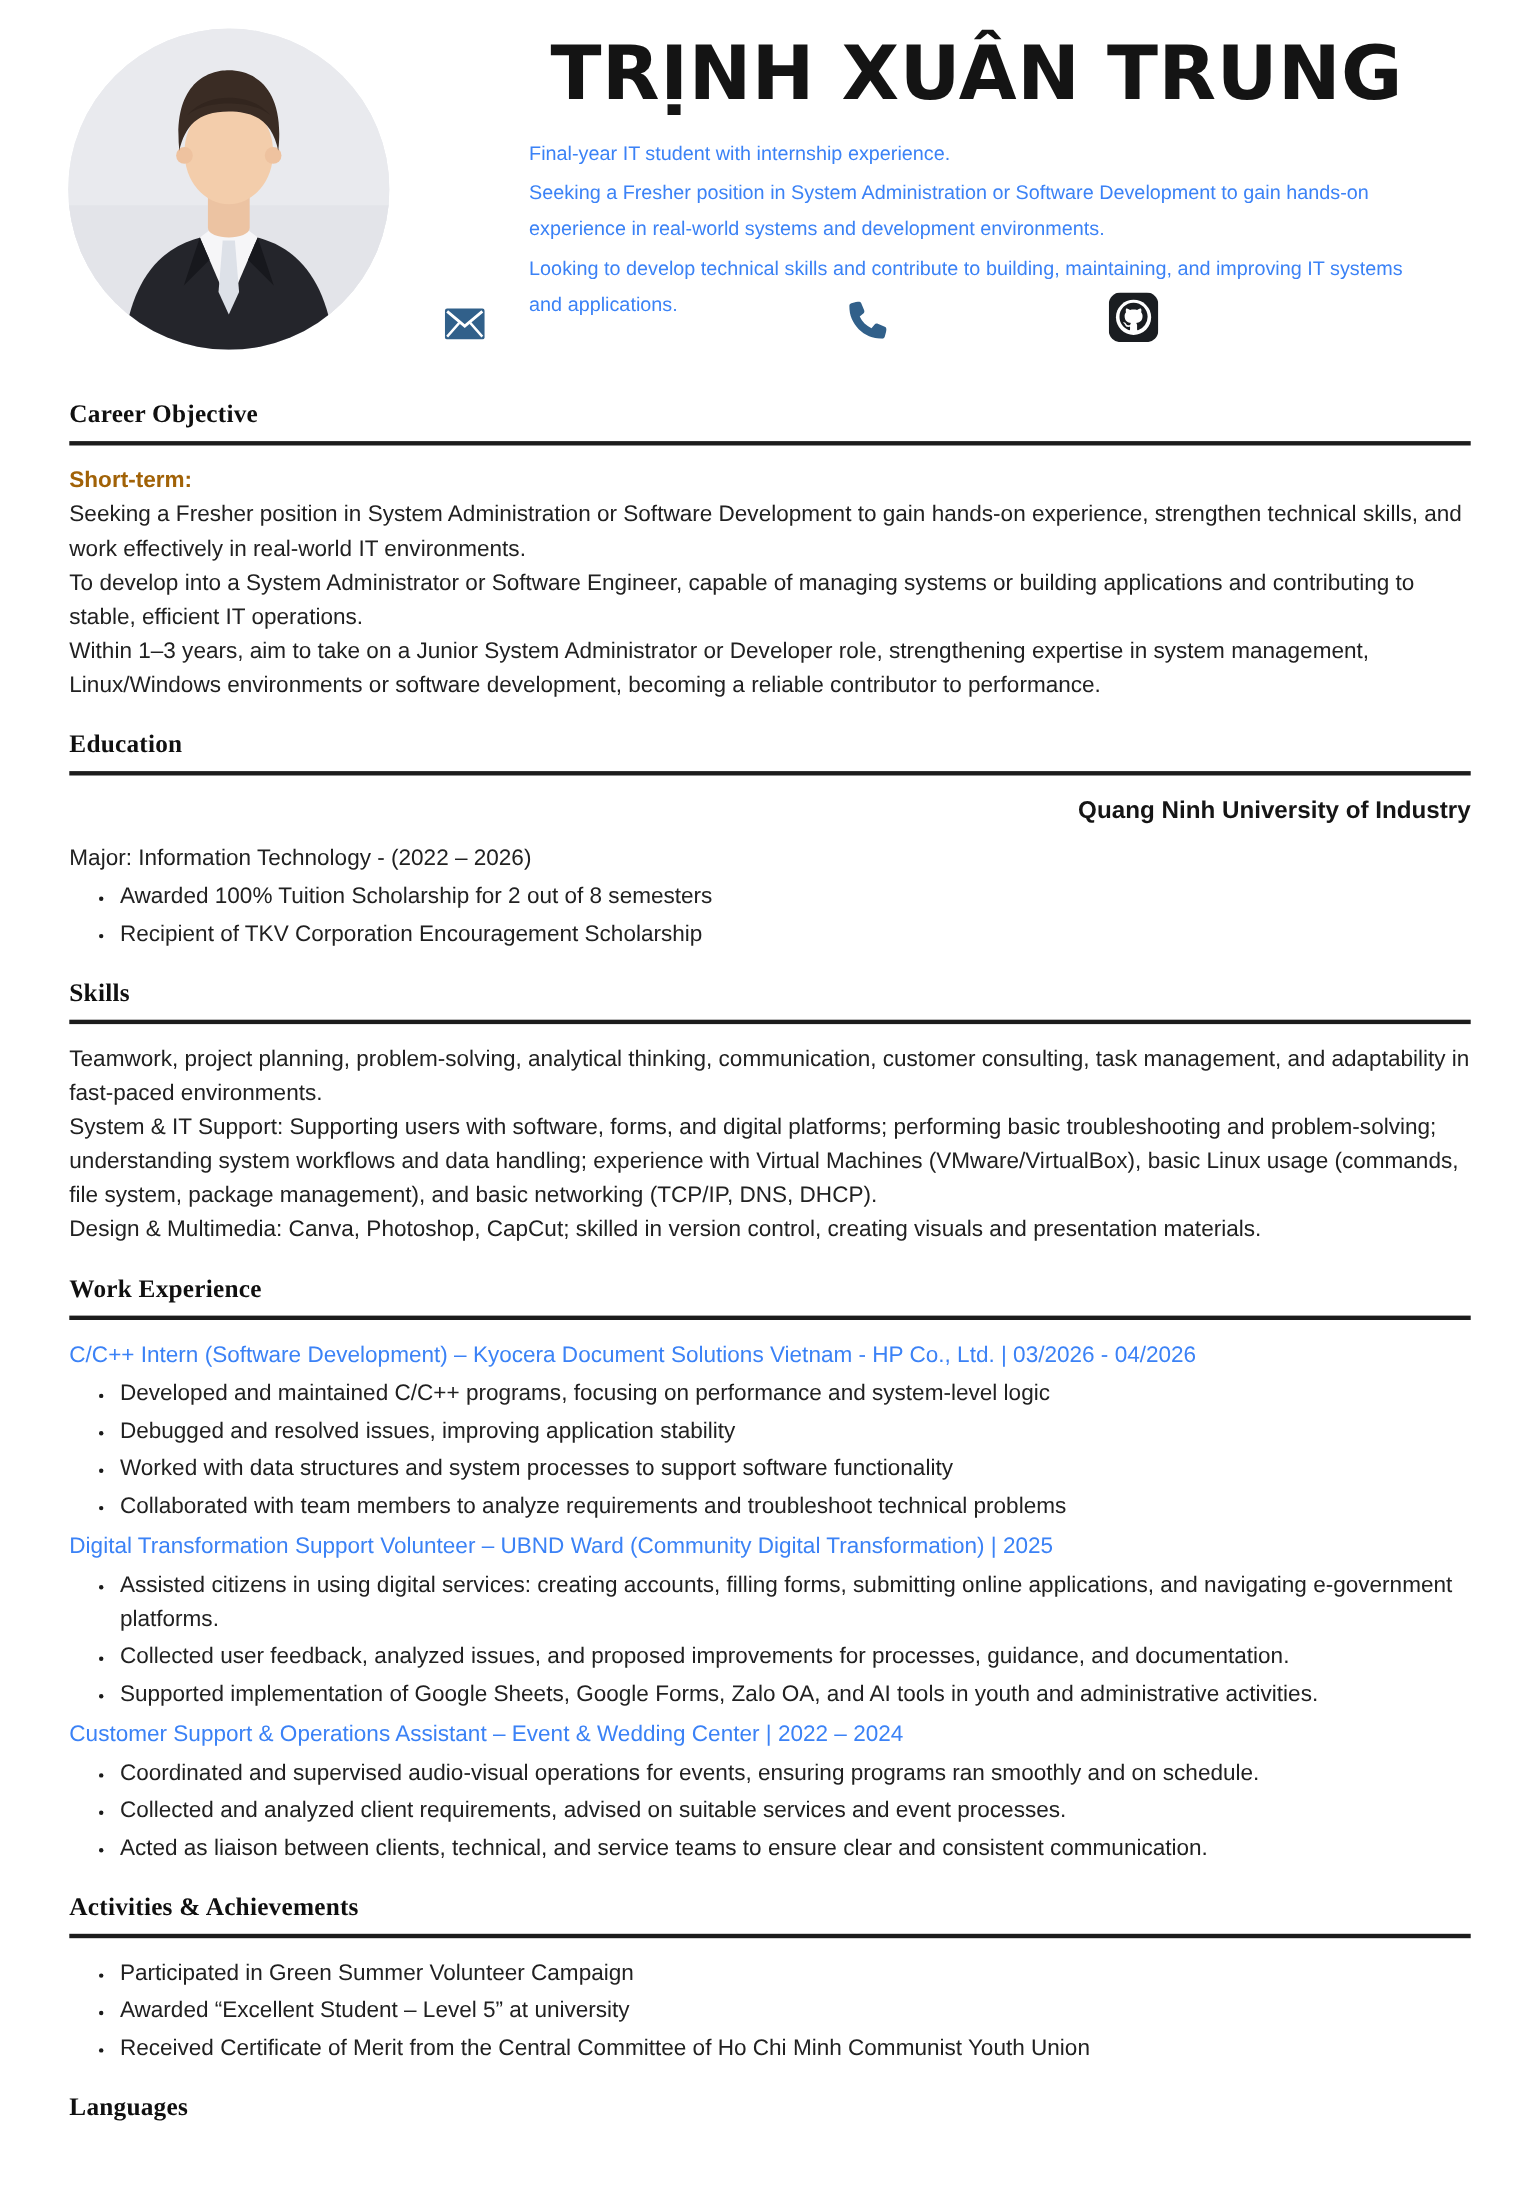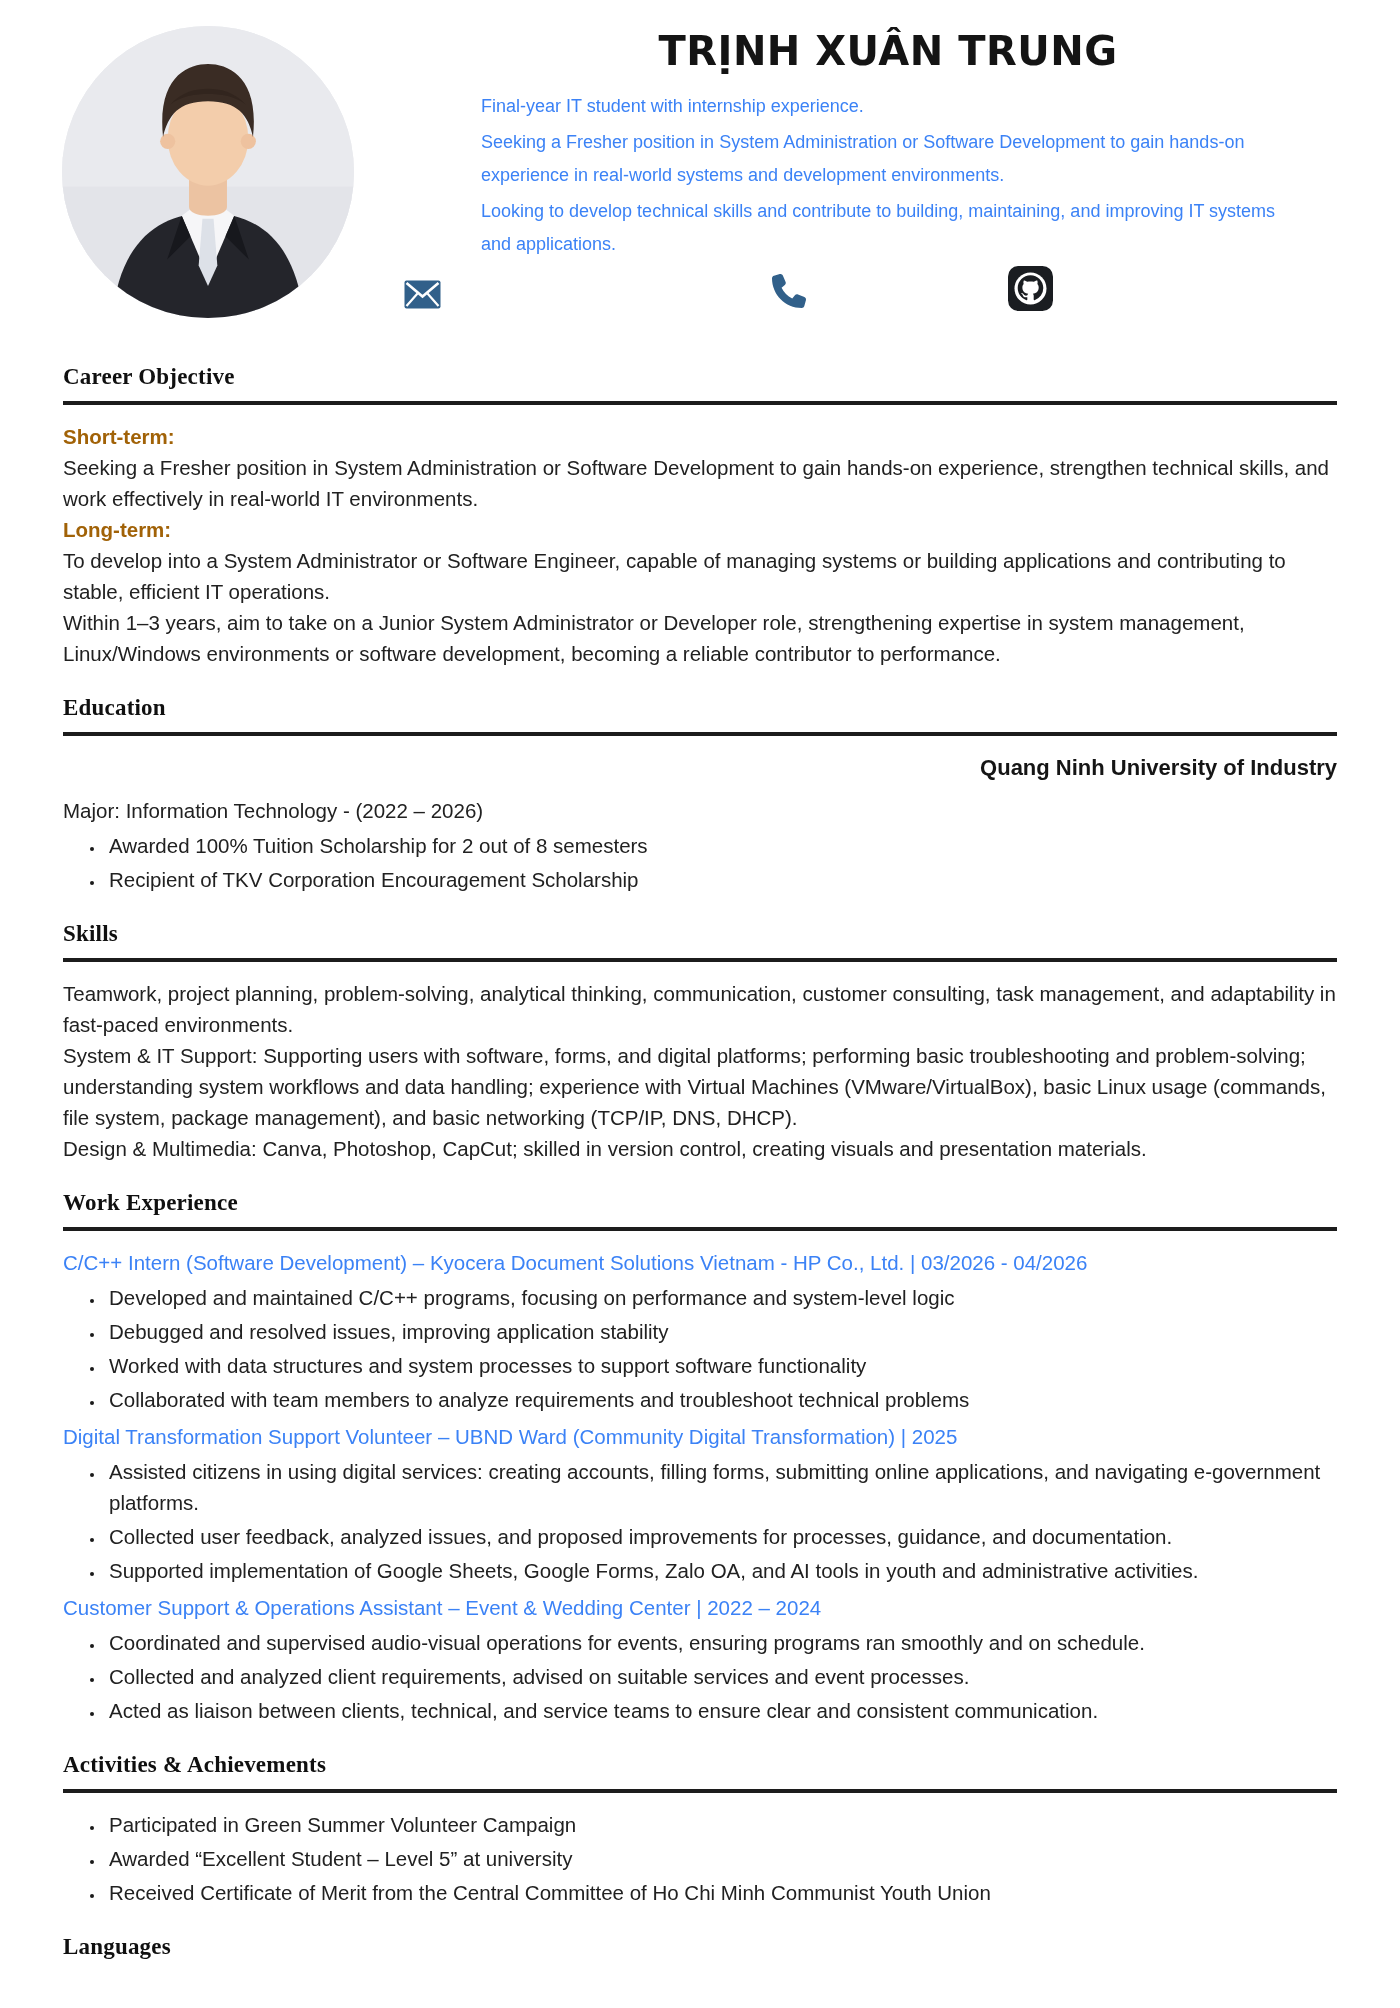--- a/index.html
+++ b/index.html
@@ -19,21 +19,21 @@
   .header { position: relative; height: 338px; }
   .photo {
     position: absolute; left: 62px; top: 26px;
     width: 292px; height: 292px; border-radius: 50%;
     overflow: hidden; background: #e9eaee;
   }
   .photo svg { display: block; width: 100%; height: 100%; }
   .header-right { position: absolute; left: 478px; top: 28px; width: 820px; }
   .name {
     margin: 0 0 16px 0; text-align: center;
-    font-size: 40px; font-weight: 800; letter-spacing: 0.5px;
+    font-size: 68px; font-weight: 800; letter-spacing: 0.5px;
     color: #141414; font-family: "DejaVu Sans", "Liberation Sans", sans-serif;
   }
   .summary p { margin: 3px; font-size: 18px; line-height: 33px; color: #3b82f6; }
   .contact-icon { position: absolute; display: inline-block; cursor: pointer; }
   .icon-mail   { left: 404px; top: 280px; width: 37px; height: 29px; }
   .icon-phone  { left: 772px; top: 274px; width: 34px; height: 34px; }
   .icon-github { left: 1008px; top: 266px; width: 45px; height: 45px; }
   .contact-icon svg { display: block; width: 100%; height: 100%; }
 
   
@@ -129,21 +129,20 @@
     </span>
   </div>
 
   <div class="content">
 
     <div class="section">
       <h2 class="section-heading">Career Objective</h2>
       <hr class="rule">
       <p class="runin">Short-term:</p>
       <p class="body-text">Seeking a Fresher position in System Administration or Software Development to gain hands-on experience, strengthen technical skills, and work effectively in real-world IT environments.</p>
-      <p class="runin">Long-term:</p>
       <p class="body-text">To develop into a System Administrator or Software Engineer, capable of managing systems or building applications and contributing to stable, efficient IT operations.</p>
       <p class="body-text">Within 1–3 years, aim to take on a Junior System Administrator or Developer role, strengthening expertise in system management, Linux/Windows environments or software development, becoming a reliable contributor to performance.</p>
     </div>
 
     <div class="section">
       <h2 class="section-heading">Education</h2>
       <hr class="rule">
       <p class="school">Quang Ninh University of Industry</p>
       <p class="body-text edu-major">Major: Information Technology - (2022 – 2026)</p>
       <ul class="bullets">

